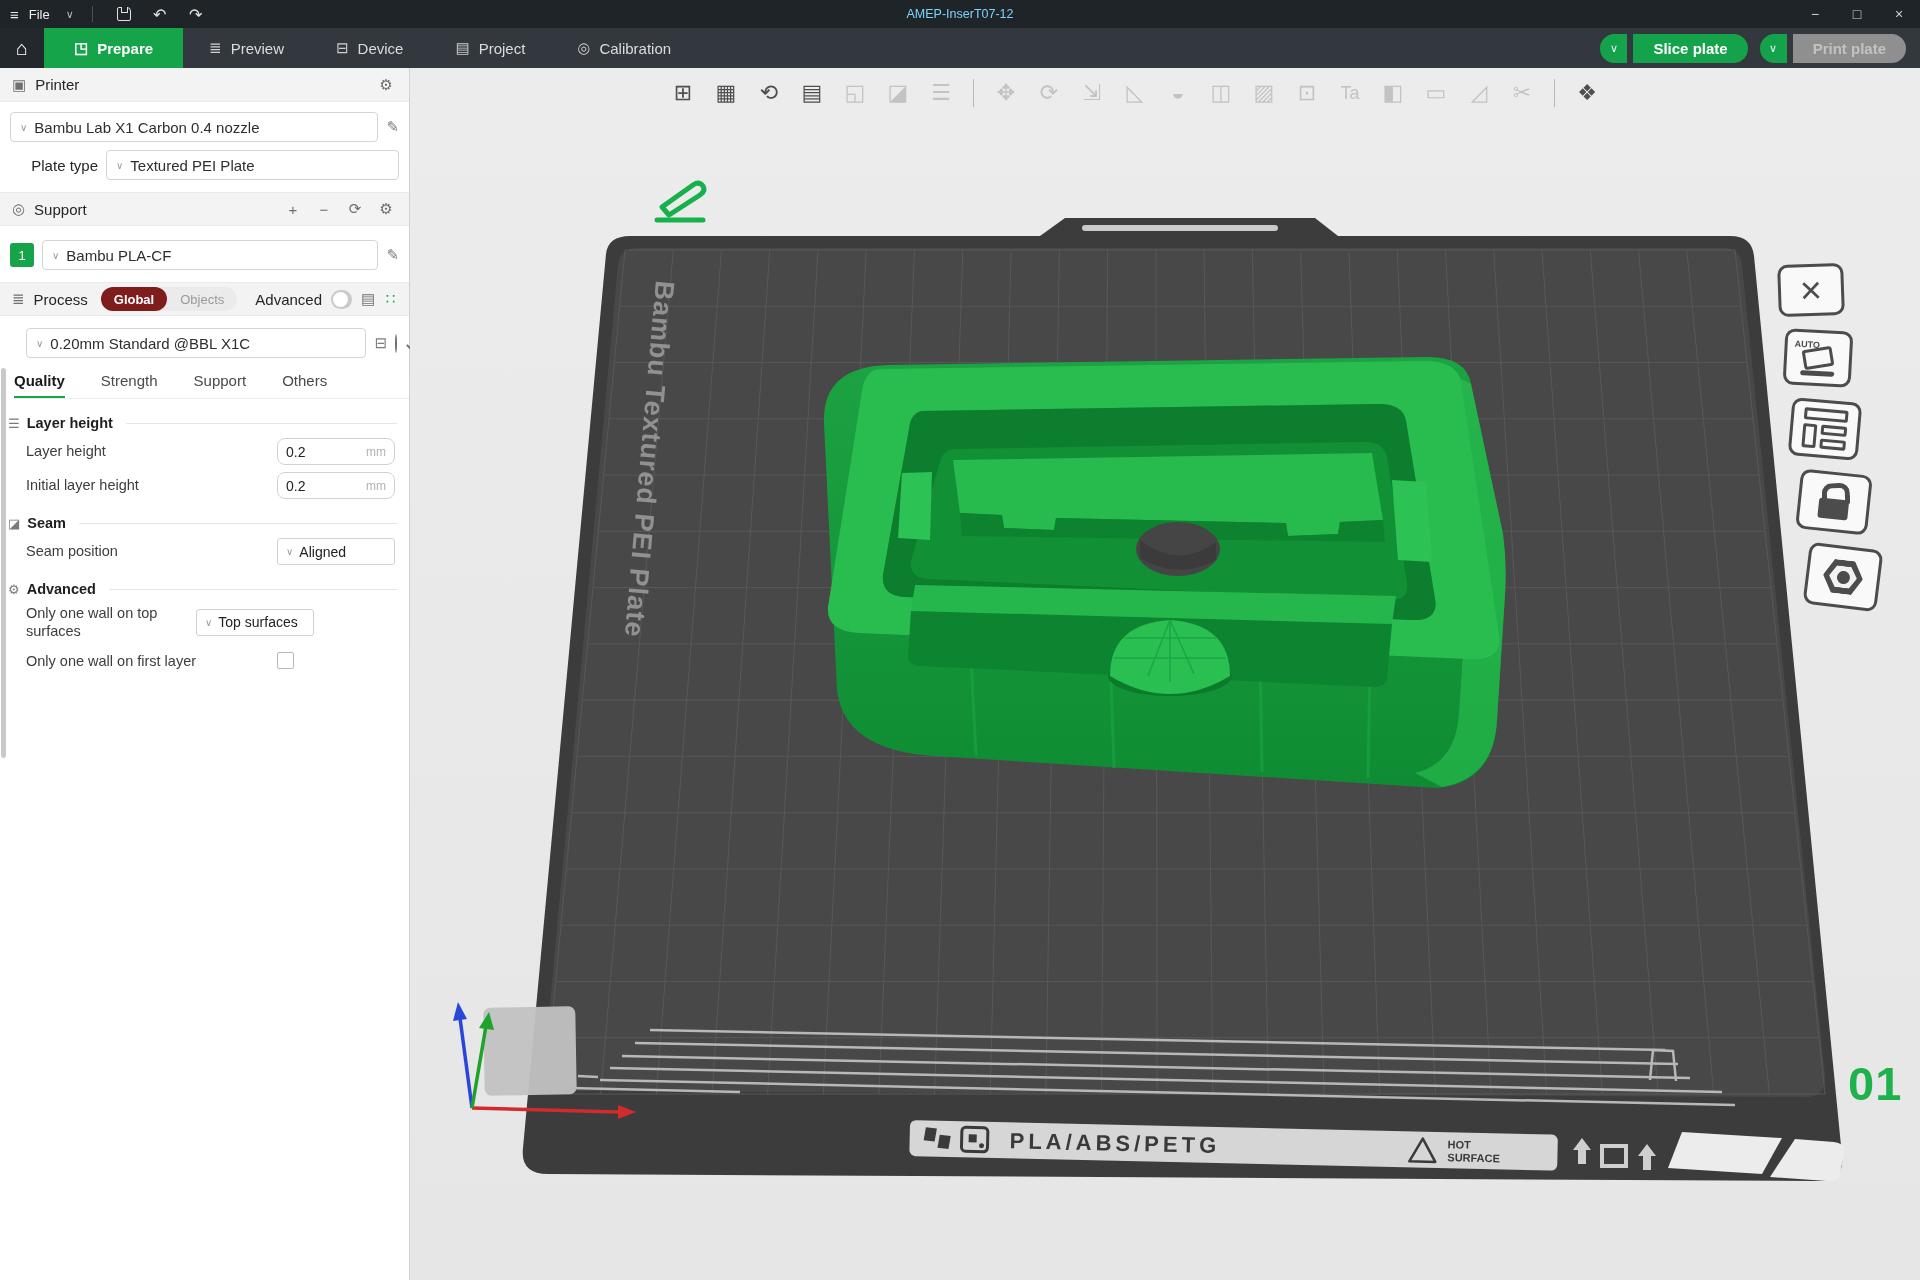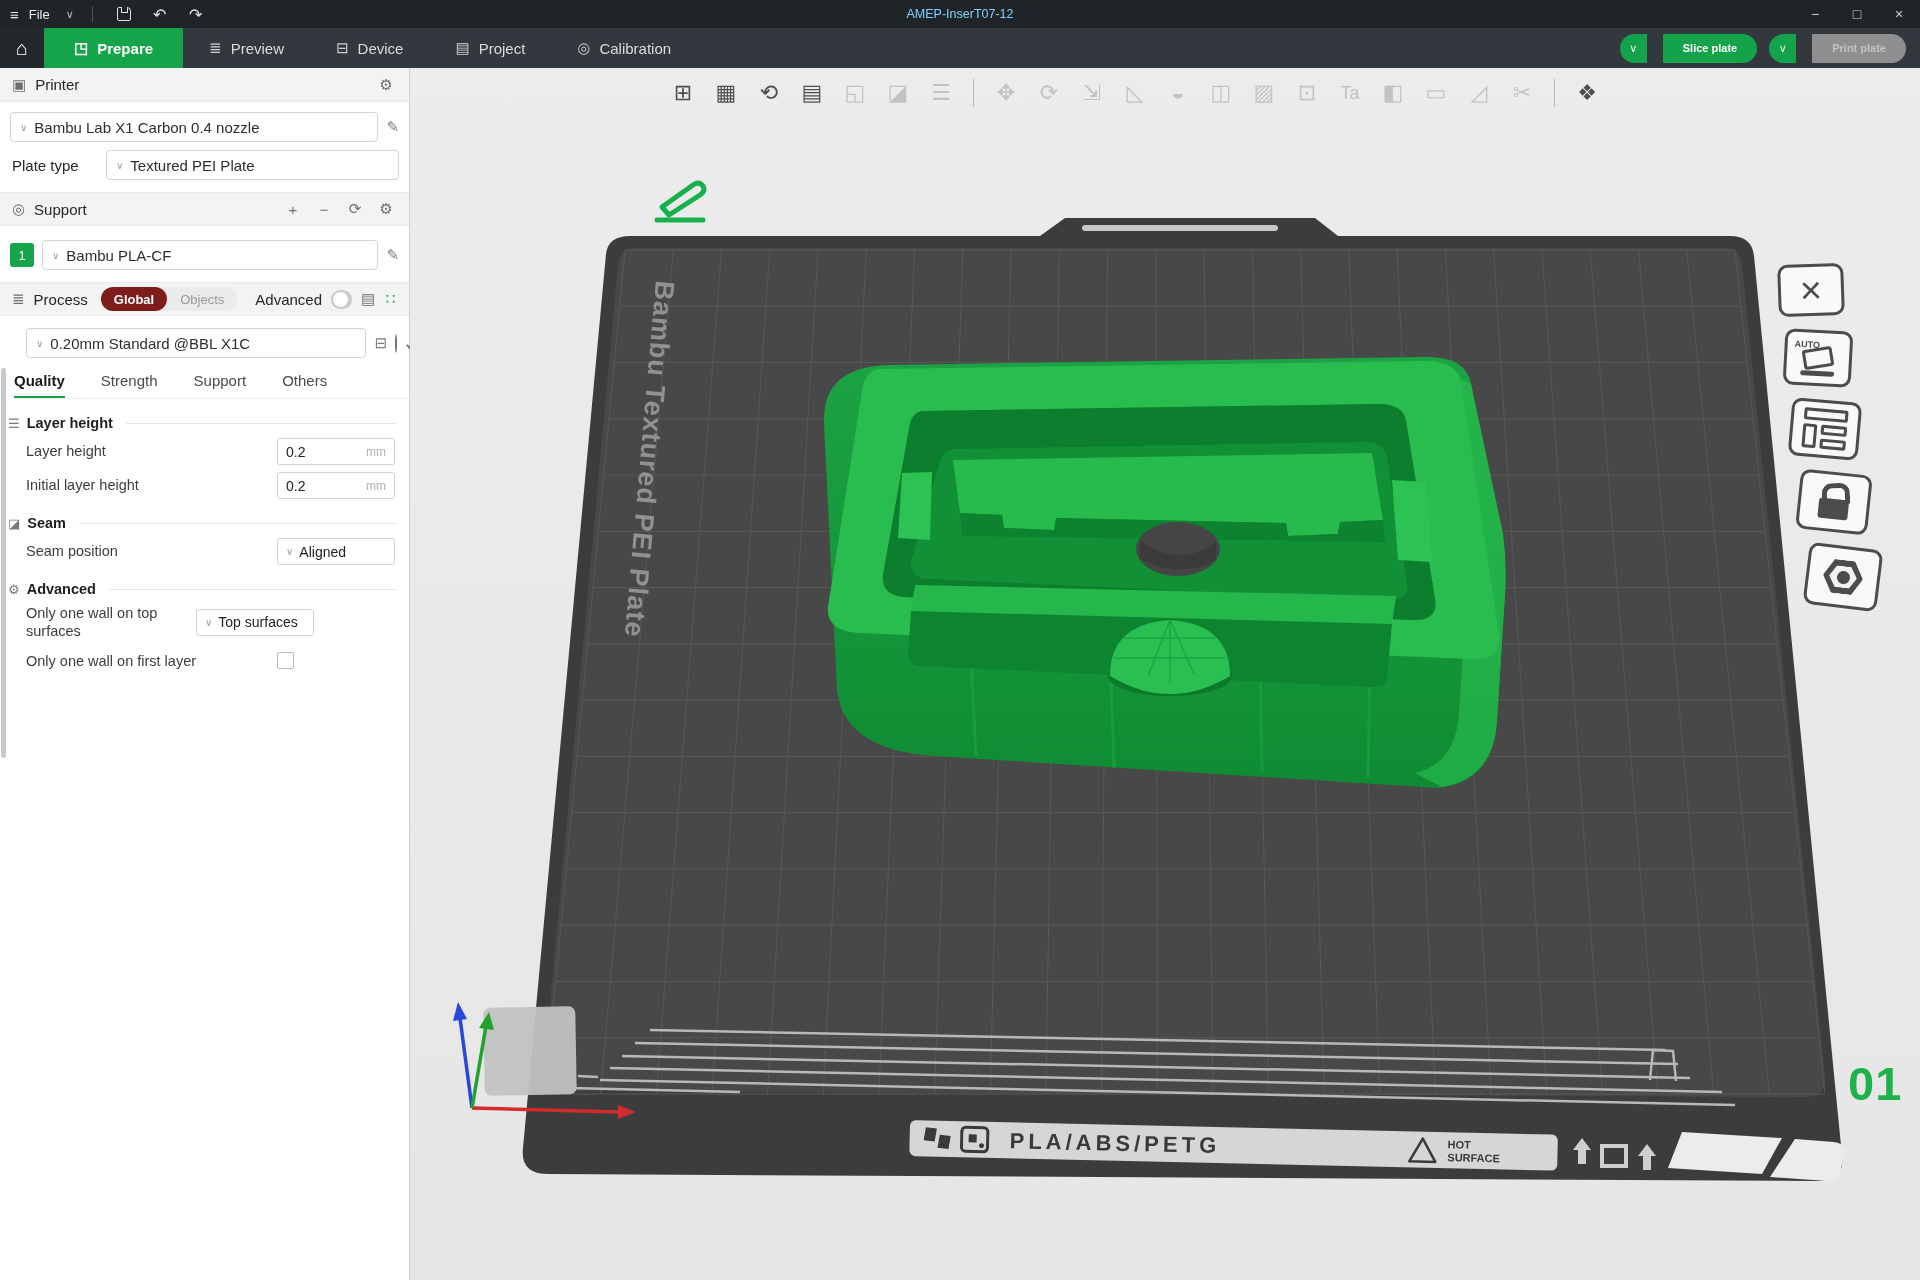--- a/index.html
+++ b/index.html
@@ -31,22 +31,22 @@
     justify-content:center; color:#fff; font-size:20px; }
   .nav-tab { height:100%; display:flex; align-items:center; gap:9px; padding:0 26px;
     color:#dcdcdc; font-size:15px; }
   .nav-tab .tab-glyph { font-size:15px; color:#cfcfcf; }
   .nav-tab.active { background:#16a44b; color:#fff; font-weight:bold; padding:0 30px; }
   .nav-tab.active .tab-glyph { color:#fff; }
   .tabbar-right { margin-left:auto; display:flex; align-items:center; gap:12px; padding-right:14px; }
   .split-btn { display:flex; align-items:center; height:29px; }
   .split-chevron { width:27px; height:100%; background:#14a24a; color:#eafff0; font-size:11px;
     display:flex; align-items:center; justify-content:center; border-radius:15px 0 0 15px; }
-  .split-main { height:100%; display:flex; align-items:center; padding:8px 20px; font-size:11px;
-    font-weight:bold; border-radius:0 15px 15px 0; margin-left:16px; }
+  .split-main { height:100%; display:flex; align-items:center; padding:8px 20px; font-size:15px;
+    font-weight:bold; border-radius:0 15px 15px 0; margin-left:6px; }
   .split-main.green { background:#14a24a; color:#ffffff; }
   .split-main.disabled { background:#8f8f8f; color:#c2c2c2; }
 
   
   .sidebar { position:absolute; left:0; top:68px; width:410px; height:1212px; background:#ffffff;
     border-right:1px solid #d2d2d2; font-size:15px; color:#3a3a3a; }
   .side-scroll { position:absolute; left:1px; top:300px; width:5px; height:390px;
     background:#c9c9c9; border-radius:3px; }
   .sec-header { height:34px; background:#f3f3f3; border-bottom:1px solid #e9e9e9;
     border-top:1px solid #e9e9e9; display:flex; align-items:center; gap:9px; padding:0 12px; }
@@ -54,21 +54,21 @@
   .sec-icon { color:#6f6f6f; font-size:15px; }
   .sec-title { color:#262626; font-size:15px; }
   .sec-spacer { flex:1; }
   .sec-tool { color:#6f6f6f; font-size:15px; width:22px; text-align:center; }
   .combo-row { display:flex; align-items:center; gap:8px; margin:10px 10px 8px 10px; }
   .combo { flex:1; height:30px; border:1px solid #d4d4d4; border-radius:4px; background:#fff;
     display:flex; align-items:center; gap:7px; padding:0 9px; font-size:15px; color:#2e2e2e; }
   .combo .chev { font-size:10px; color:#9a9a9a; }
   .edit-glyph { color:#7c7c7c; font-size:15px; }
   .label-row { display:flex; align-items:center; margin:6px 10px 12px 12px; gap:8px; }
-  .inline-label { width:86px; font-size:15px; color:#262626; }
+  .inline-label { width:86px; font-size:15px; color:#262626;text-align:right; }
   .slot-badge { width:24px; height:24px; background:#16a44b; color:#fff; font-size:13px;
     display:flex; align-items:center; justify-content:center; border-radius:3px; }
   .pill-group { display:flex; background:#ebebeb; border-radius:12px; height:24px; align-items:center; }
   .pill { padding:0 13px; height:24px; display:flex; align-items:center; font-size:13px;
     border-radius:12px; color:#9a9a9a; }
   .pill.on { background:#7f1d1d; color:#fff; font-weight:bold; }
   .adv-label { font-size:15px; color:#262626; }
   .toggle { width:36px; height:19px; background:#c9c9c9; border-radius:10px; position:relative; }
   .toggle::after { content:""; position:absolute; left:2px; top:2px; width:15px; height:15px;
     background:#fff; border-radius:50%; }
@@ -78,21 +78,21 @@
   .proc-tabs { display:flex; gap:36px; margin:14px 0 0 14px; border-bottom:1px solid #ececec;
     padding-bottom:0; }
   .proc-tab { font-size:15px; color:#4a4a4a; padding-bottom:7px; }
   .proc-tab.active { color:#1a1a1a; font-weight:bold; border-bottom:2.5px solid #16a44b; }
   .grp-header { display:flex; align-items:center; gap:7px; margin:16px 12px 6px 8px; }
   .grp-icon { color:#7a7a7a; font-size:13px; }
   .grp-title { font-size:14.5px; font-weight:bold; color:#1f1f1f; white-space:nowrap; }
   .grp-line { flex:1; height:1px; background:#e6e6e6; margin-left:6px; }
   .param-row { display:flex; align-items:center; margin:7px 14px 7px 26px; min-height:27px; }
   .param-label { flex:1; font-size:14.5px; color:#3d3d3d; line-height:1.25; padding-right:8px; }
-  .val-box { width:118px; height:27px; border:1px solid #d2d2d2; border-radius:3px;
+  .val-box { width:118px; height:27px; border:1px solid #d2d2d2; border-radius:8px;
     display:flex; align-items:center; padding:0 8px; background:#fff; }
   .val-box .val { flex:1; font-size:14px; color:#222; }
   .val-box .unit { font-size:12px; color:#b3b3b3; }
   .sel-box { width:118px; height:27px; border:1px solid #d2d2d2; border-radius:3px;
     display:flex; align-items:center; gap:6px; padding:0 8px; background:#fff; }
   .sel-box .chev { font-size:10px; color:#9a9a9a; }
   .sel-box .sel-val { font-size:14px; color:#222; }
   .checkbox { width:17px; height:17px; border:1px solid #b9b9b9; border-radius:2px; background:#fff;
     margin-right:101px; }
   .ctrl-cell { width:118px; display:flex; }

